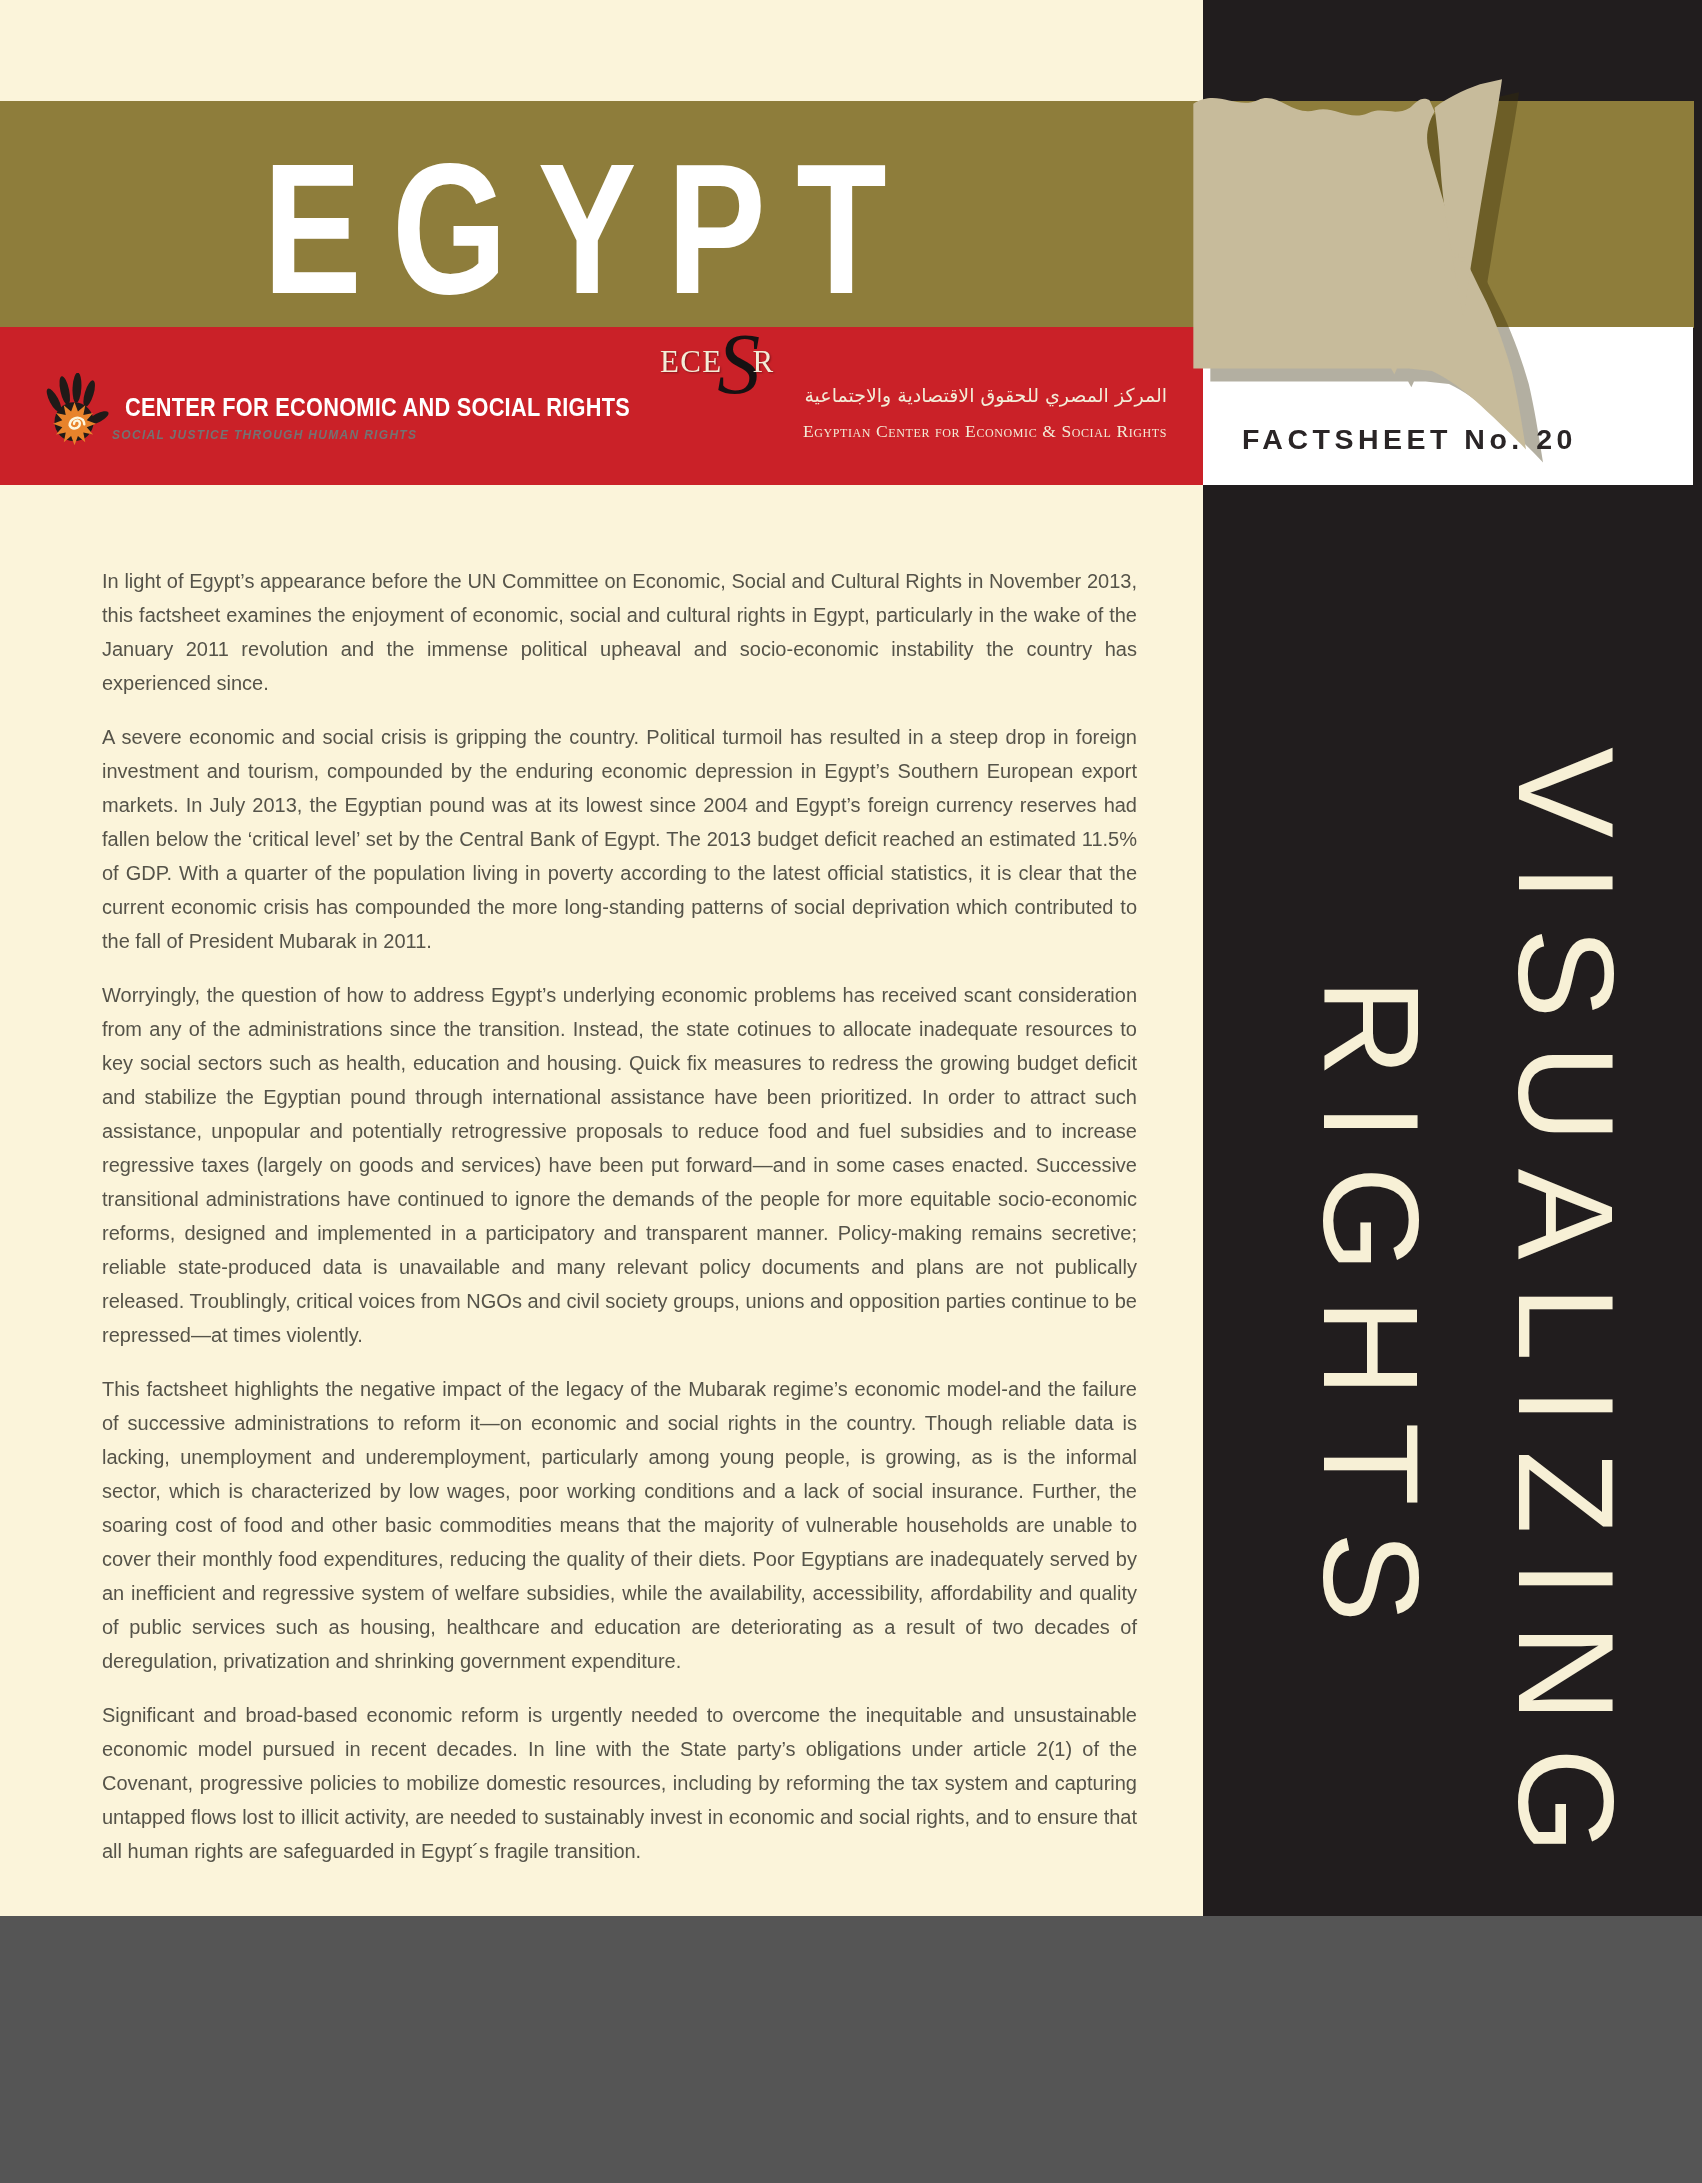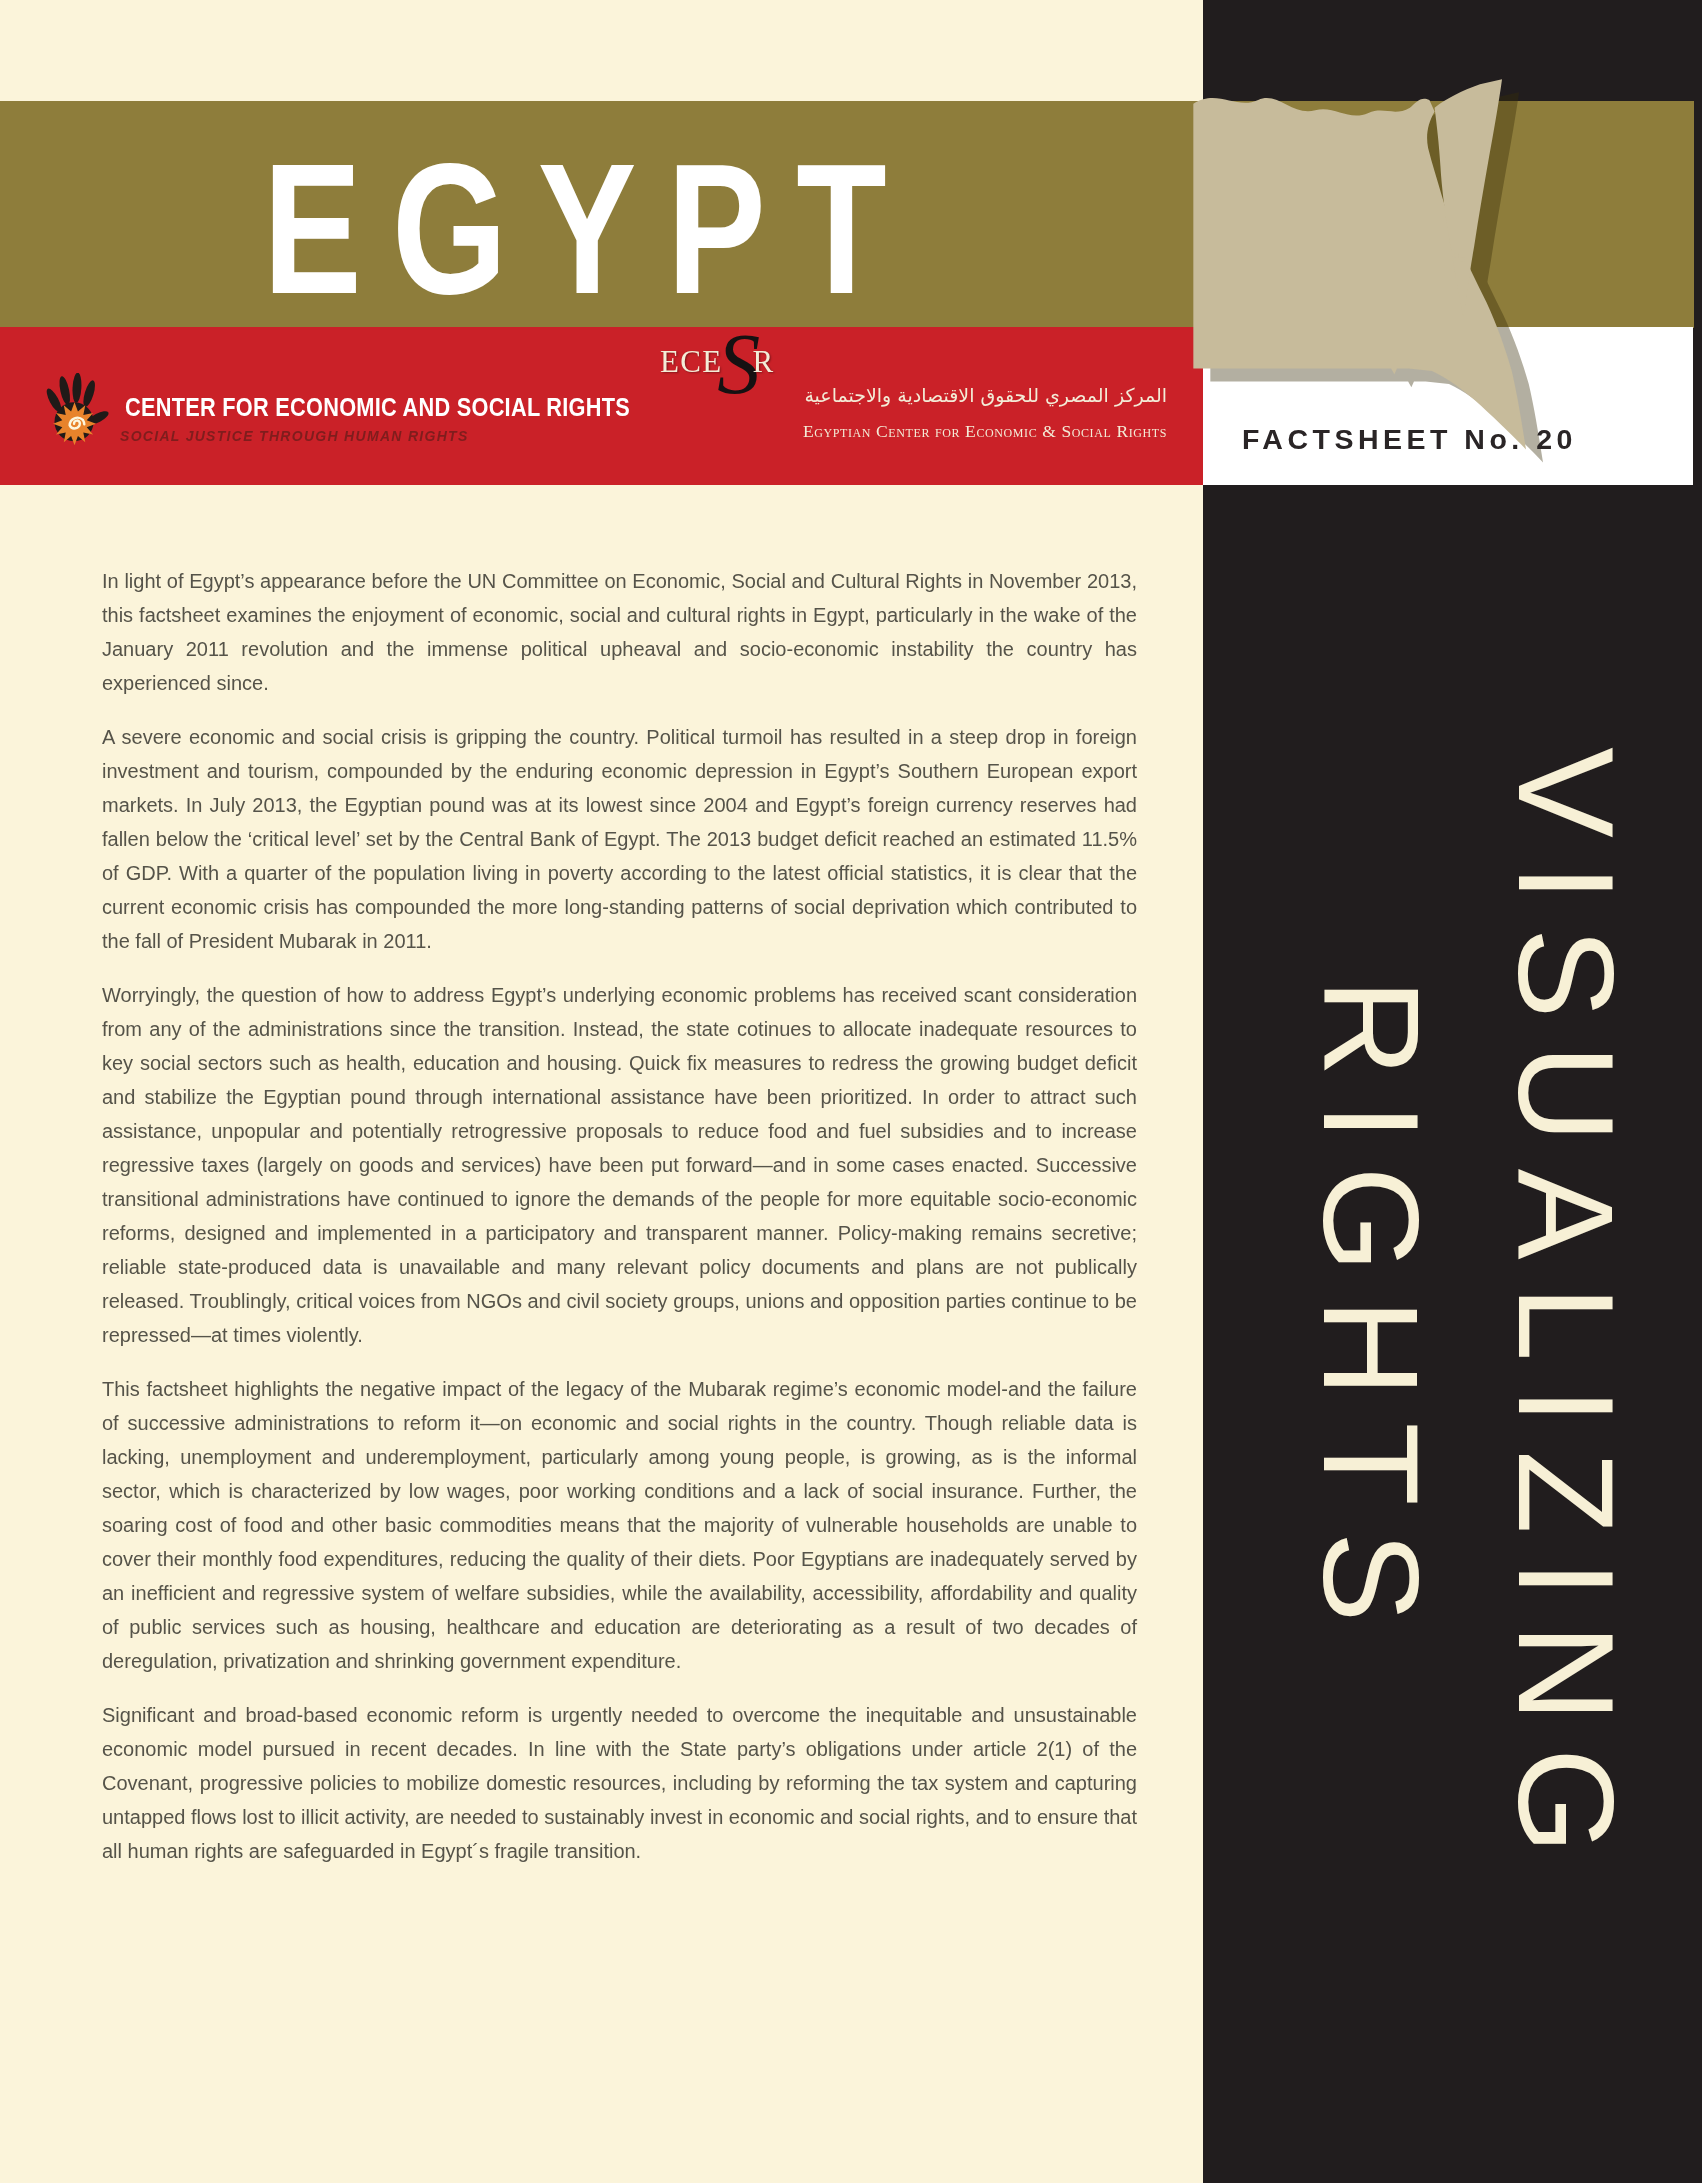--- a/index.html
+++ b/index.html
@@ -1,18 +1,18 @@
 <!DOCTYPE html>
 <html style="font-size:10.4px"><head>
 <meta charset="utf-8">
 <style>
   html,body{margin:0;padding:0;background:#555;}
   .page{
     position:relative;
-    width:1702px;height:2183px;
+    width:1702px;height:1916px;
     background:#fbf4da;
     overflow:hidden;
     font-family:"Liberation Sans",sans-serif;
   }
   
   .black-col{position:absolute;left:1203px;top:0;width:499px;height:2183px;background:#211d1e;}
   .gold-band{position:absolute;left:0;top:101px;width:1694px;height:227px;background:#8e7d3b;}
   .red-band{position:absolute;left:0;top:327px;width:1203px;height:158px;background:#ca2128;}
   .white-band{position:absolute;left:1203px;top:327px;width:490px;height:158px;background:#ffffff;}
   
@@ -47,23 +47,23 @@
   }
   
   .cesr-hand{position:absolute;left:36px;top:373px;width:79px;height:83px;}
   .cesr-name{
     position:absolute;left:125px;top:393px;
     font-size:25px;font-weight:600;color:#ffffff;
     letter-spacing:0.3px;white-space:nowrap;
     transform:scaleX(0.87);transform-origin:0 0;
   }
   .cesr-tagline{
-    position:absolute;left:120px;top:428px;
-    font-size:14px;font-weight:bold;font-style:italic;
-    letter-spacing:1.3px;color:#7f1d1d;white-space:nowrap;
+    position:absolute;left:112px;top:428px;
+    font-size:12px;font-weight:bold;font-style:italic;
+    letter-spacing:1.3px;color:#737373;white-space:nowrap;
   }
   .ecesr-logo{
     position:absolute;left:660px;top:344px;width:130px;height:97px;
     font-family:"Liberation Serif",serif;color:#f3ecd7;
     white-space:nowrap;
   }
   .ecesr-logo .lat{font-size:31px;letter-spacing:1.3px;vertical-align:11.7px;text-shadow:1.3px 1.3px 1.9px rgba(0,0,0,.35);}
   .ecesr-logo .bigS{
     font-size:86px;font-style:italic;color:#161112;
     margin:0 -7.8px 0 -5.2px;vertical-align:-9px;line-height:0;

